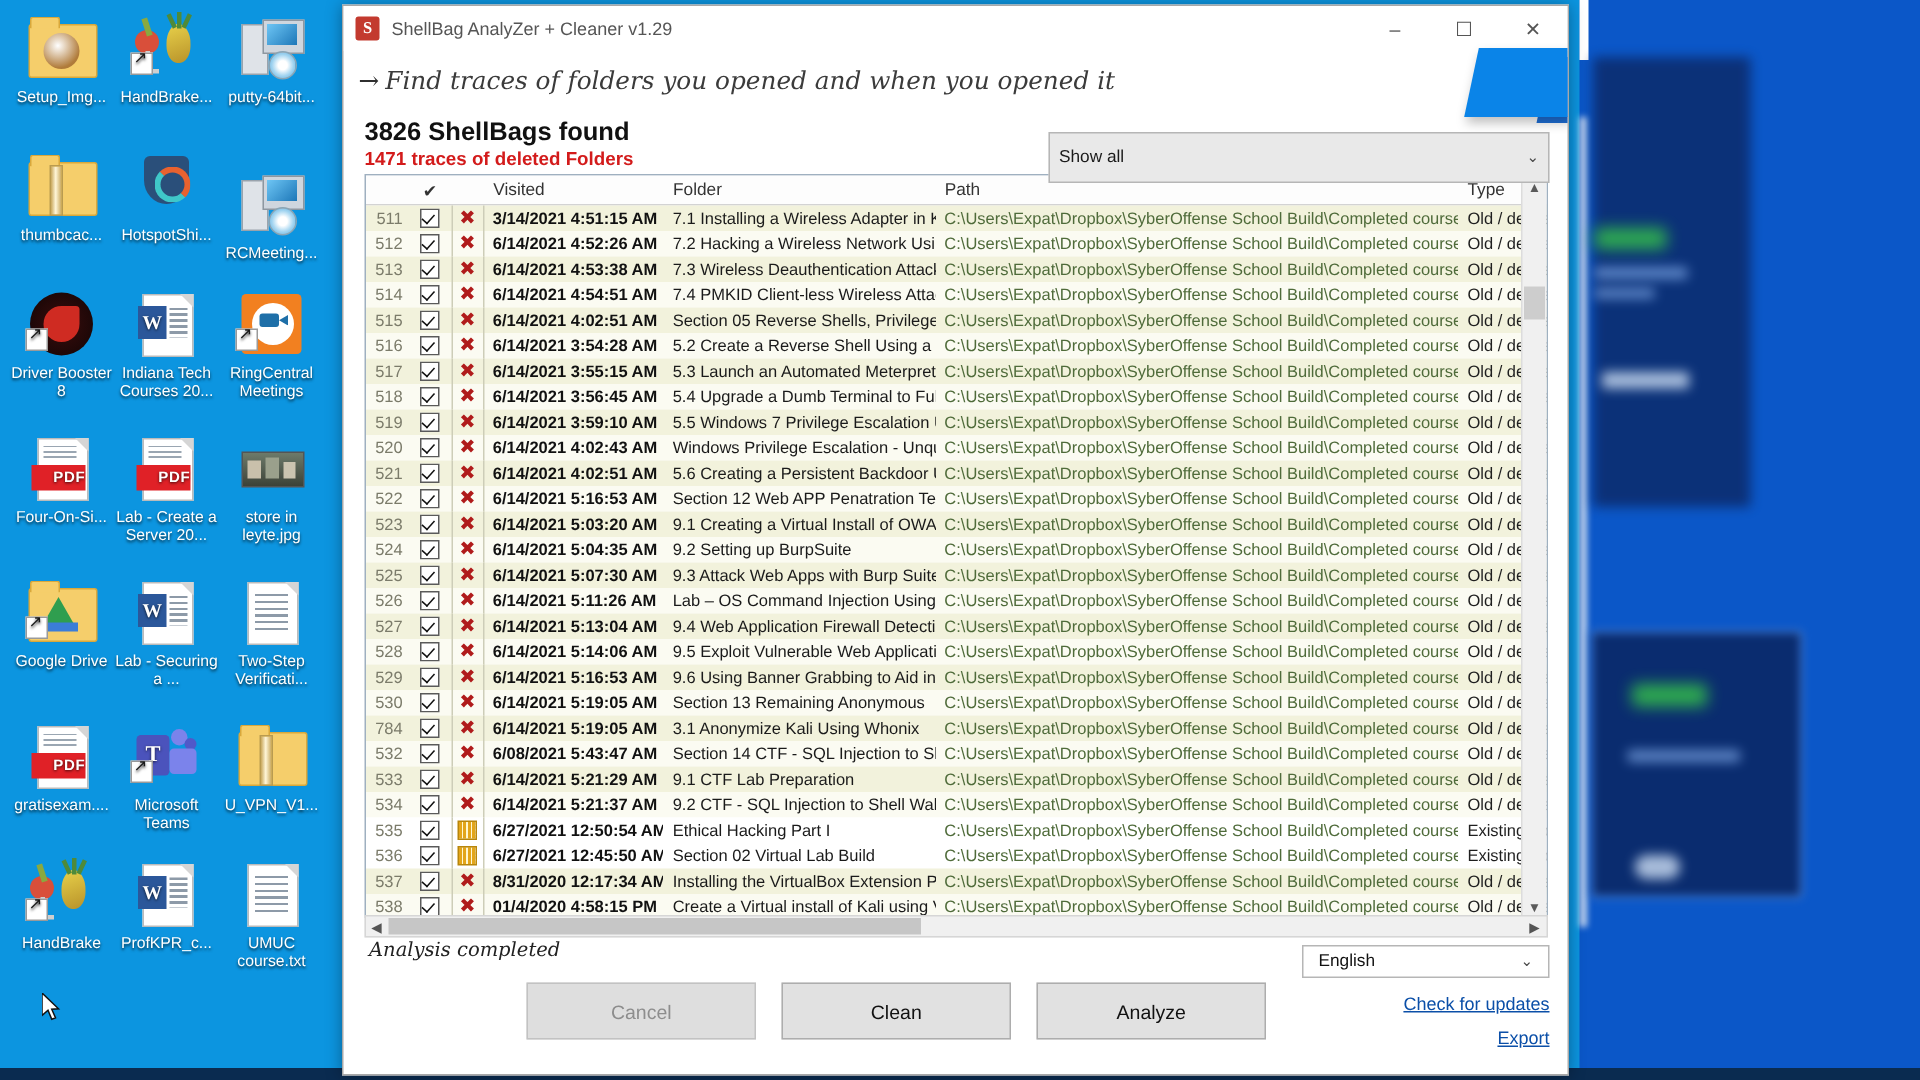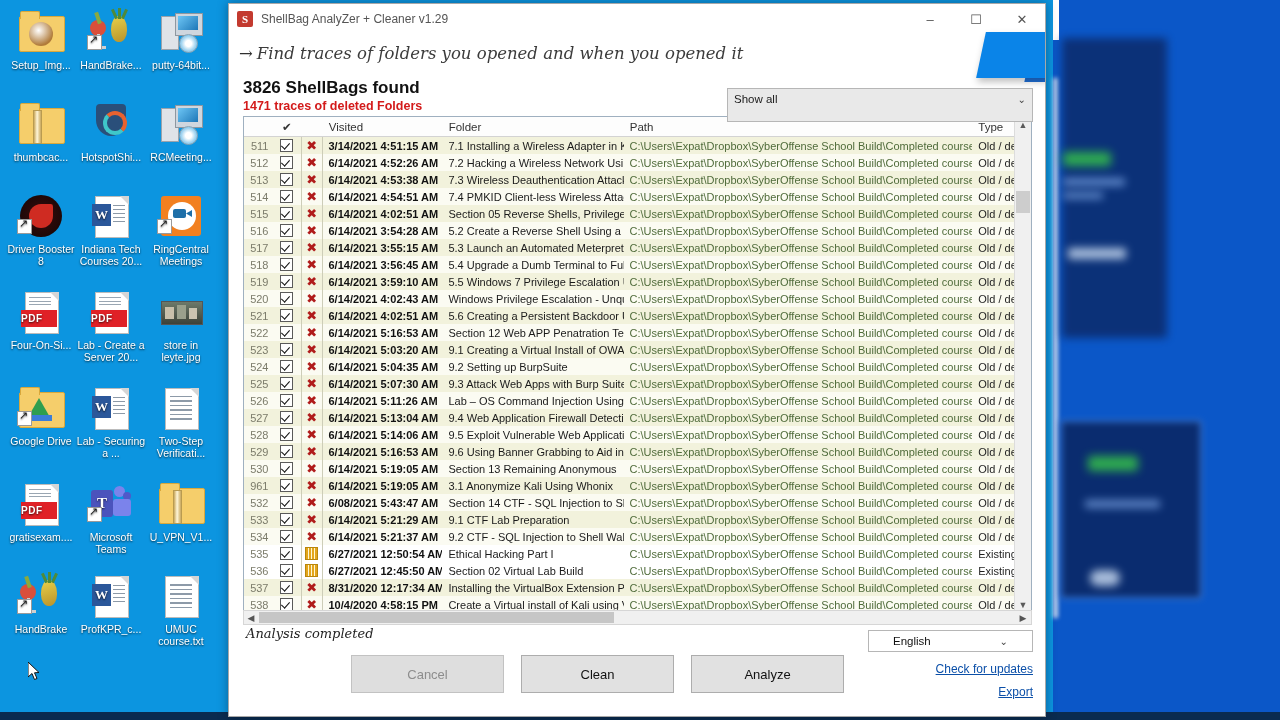--- a/index.html
+++ b/index.html
@@ -63,21 +63,21 @@
 
   
   .art-folder{width:44px;height:34px;background:#f5ce6b;border:1px solid #d9a83b;border-radius:2px;position:absolute;left:2px;top:8px;}
   .art-folder:before{content:"";position:absolute;left:0;top:-6px;width:18px;height:7px;background:#f5ce6b;border:1px solid #d9a83b;border-bottom:none;border-radius:2px 2px 0 0;}
   .art-zip{position:absolute;left:16px;top:10px;width:7px;height:32px;background:linear-gradient(90deg,#c9a85c 0,#fff6d8 45%,#c9a85c 100%);border:1px solid #b99b50;}
   .art-doc{position:absolute;left:8px;top:4px;width:32px;height:40px;background:#fff;border:1px solid #bbb;}
   .art-doc:after{content:"";position:absolute;right:-1px;top:-1px;border-width:0 9px 9px 0;border-style:solid;border-color:transparent #d5d5d5 transparent transparent;}
   .art-lines{position:absolute;left:13px;top:12px;width:22px;height:26px;
      background:repeating-linear-gradient(180deg,#8d9aa8 0,#8d9aa8 1.5px,transparent 1.5px,transparent 4.5px);}
   .art-word{position:absolute;left:5px;top:12px;width:19px;height:22px;background:#2b579a;color:#fff;font-weight:bold;font-size:13px;line-height:22px;text-align:center;font-family:"Liberation Serif",serif;}
-  .art-pdf{position:absolute;left:4px;top:22px;width:36px;height:17px;background:#e02127;color:#fff;font-weight:bold;font-size:10px;line-height:17px;text-align:left;letter-spacing:.5px;}
+  .art-pdf{position:absolute;left:4px;top:22px;width:36px;height:17px;background:#e02127;color:#fff;font-weight:bold;font-size:10px;line-height:17px;text-align:right;letter-spacing:.5px;}
   .art-shortcut{position:absolute;left:0;bottom:6px;width:13px;height:13px;background:#fff;border:1px solid #9a9a9a;}
   .art-shortcut:after{content:"\2197";position:absolute;left:1px;top:-3px;font-size:11px;color:#1a1a1a;}
   .art-circ{position:absolute;border-radius:50%;}
   .art-sq{position:absolute;}
 
   
   #app-window{
     position:absolute;left:228px;top:3px;width:816px;height:712px;
     background:#ffffff;border:1px solid #a8a8a8;
     box-shadow:0 0 10px rgba(0,0,0,.35);
@@ -120,24 +120,24 @@
   }
   .tagline .arrow{font-style:normal;color:#2f2f2f;margin-right:4px;}
 
   .summary{
     margin:15px 0 0 14px;position:relative;z-index:3;
   }
   .sum-main{font-size:17px;font-weight:bold;color:#111;}
   .sum-sub{font-size:12.5px;font-weight:bold;color:#d31b1b;margin-top:1px;}
 
   .filter-select{
-    position:absolute;right:12px;top:84px;width:306px;height:22px;
+    position:absolute;right:12px;top:84px;width:334px;height:22px;
     background:#e9e9e9;border:1px solid #b6b6b6;
     font-size:11.5px;color:#1a1a1a;
-    display:flex;align-items:flex-end;padding:16px 6px;box-sizing:border-box;z-index:4;
+    display:flex;align-items:center;padding:16px 6px;box-sizing:border-box;z-index:4;
   }
   .filter-select .chev{margin-left:auto;font-size:10px;color:#444;}
 
   
   .grid-wrap{
     position:absolute;left:14px;top:112px;width:789px;height:496px;
     border:1px solid #9fb0c0;background:#fff;box-sizing:border-box;
     overflow:hidden;
   }
   .grid-head{
@@ -192,21 +192,21 @@
   .hs-thumb{position:absolute;left:15px;top:1px;height:11px;width:355px;background:#c6c6c6;}
   .hs-arrow.right{position:absolute;right:1px;}
 
   
   .status{
     position:absolute;left:17px;top:622px;font-family:"DejaVu Serif",serif;
     font-style:italic;font-size:13px;color:#222;
   }
   .lang-select{
     position:absolute;right:12px;top:626px;width:165px;height:22px;background:#fff;border:1px solid #b6b6b6;
-    font-size:11.5px;display:flex;align-items:center;padding:0 24px;box-sizing:border-box;color:#111;
+    font-size:11.5px;display:flex;align-items:center;padding:0 10px;box-sizing:border-box;color:#111;
   }
   .lang-select .chev{margin-left:auto;font-size:10px;color:#444;}
   .btnrow{position:absolute;left:122px;top:651px;display:flex;gap:17px;}
   .btn{
     width:151px;height:36px;background:#e1e1e1;border:1px solid #adadad;
     font-size:13px;color:#111;display:flex;align-items:center;justify-content:center;
   }
   .btn.disabled{color:#8d8d8d;background:#dedede;border-color:#c2c2c2;}
   .links{position:absolute;right:12px;top:658px;text-align:right;}
   .links a{display:block;color:#0b4fa8;font-size:12px;text-decoration:underline;margin-bottom:9px;}
@@ -276,21 +276,21 @@
         </div>
         <span class="cap">thumbcac...</span>
       </div>
       <div class="dicon" style="left: 76px; top: 100px;">
         <div class="glyph">
           <div class="art-sq" style="left:9px;top:4px;width:30px;height:32px;background:#2a4f7a;border-radius:4px 4px 50% 50%;"></div>
           <div class="art-circ" style="left:16px;top:11px;width:16px;height:16px;border:4px solid #3fc7c9;border-top-color:#e8622f;border-right-color:#e8622f;"></div>
         </div>
         <span class="cap">HotspotShi...</span>
       </div>
-      <div class="dicon" style="left: 146px; top: 100px;">
+      <div class="dicon" style="left: 146px; top: 112px;">
         <div class="glyph">
           <div class="art-sq" style="left:4px;top:8px;width:16px;height:32px;background:#dfe3e8;border:1px solid #9aa3ac;"></div>
           <div class="art-sq" style="left:18px;top:5px;width:26px;height:21px;background:#cfd6de;border:1px solid #8e97a0;"></div>
           <div class="art-sq" style="left:21px;top:8px;width:20px;height:14px;background:linear-gradient(135deg,#6ec6f5,#1d77b8);"></div>
           <div class="art-circ" style="left:22px;top:26px;width:17px;height:17px;background:radial-gradient(circle,#fff 25%,#9fd3f0 60%,#5ba7d8 100%);border:1px solid #8aa5b5;"></div>
         </div>
         <span class="cap">RCMeeting...</span>
       </div>
       <div class="dicon" style="left: 214px; top: 100px;">
         <div class="glyph"></div>
@@ -742,21 +742,21 @@
           </div>
           <div class="cell-x">
             <span class="xmark">✖</span>
           </div>
           <div class="cell-visited">6/14/2021 5:19:05 AM</div>
           <div class="cell-folder">Section 13 Remaining Anonymous</div>
           <div class="cell-path">C:\Users\Expat\Dropbox\SyberOffense School Build\Completed course videos\E...</div>
           <div class="cell-type">Old / delete</div>
         </div>
         <div class="row alt">
-          <div class="cell-idx">961</div>
+          <div class="cell-idx">784</div>
           <div class="cell-chk">
             <span class="cbx"></span>
           </div>
           <div class="cell-x">
             <span class="xmark">✖</span>
           </div>
           <div class="cell-visited">6/14/2021 5:19:05 AM</div>
           <div class="cell-folder">3.1 Anonymize Kali Using Whonix</div>
           <div class="cell-path">C:\Users\Expat\Dropbox\SyberOffense School Build\Completed course videos\E...</div>
           <div class="cell-type">Old / delete</div>
@@ -840,21 +840,21 @@
           <div class="cell-type">Old / delete</div>
         </div>
         <div class="row plain">
           <div class="cell-idx">538</div>
           <div class="cell-chk">
             <span class="cbx"></span>
           </div>
           <div class="cell-x">
             <span class="xmark">✖</span>
           </div>
-          <div class="cell-visited">10/4/2020 4:58:15 PM</div>
+          <div class="cell-visited">01/4/2020 4:58:15 PM</div>
           <div class="cell-folder">Create a Virtual install of Kali using Vir...</div>
           <div class="cell-path">C:\Users\Expat\Dropbox\SyberOffense School Build\Completed course videos\E...</div>
           <div class="cell-type">Old / delete</div>
         </div>
       </div>
 
     <div class="vscroll">
       <div class="vs-arrow">▲</div>
       <div class="vs-thumb"></div>
       <div class="vs-arrow bot">▼</div>

